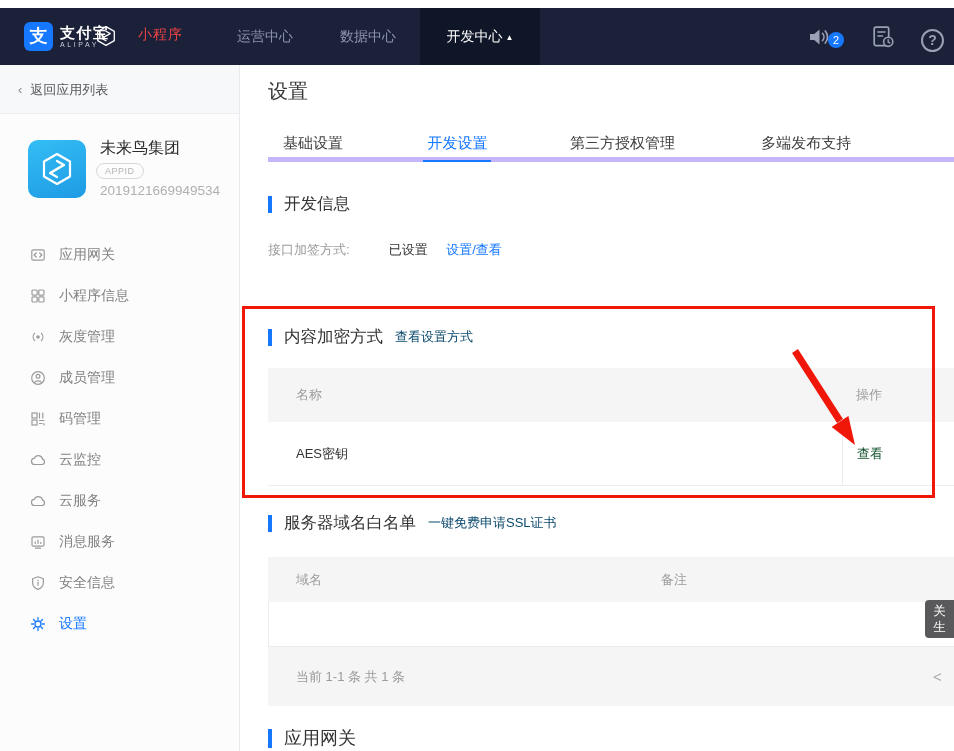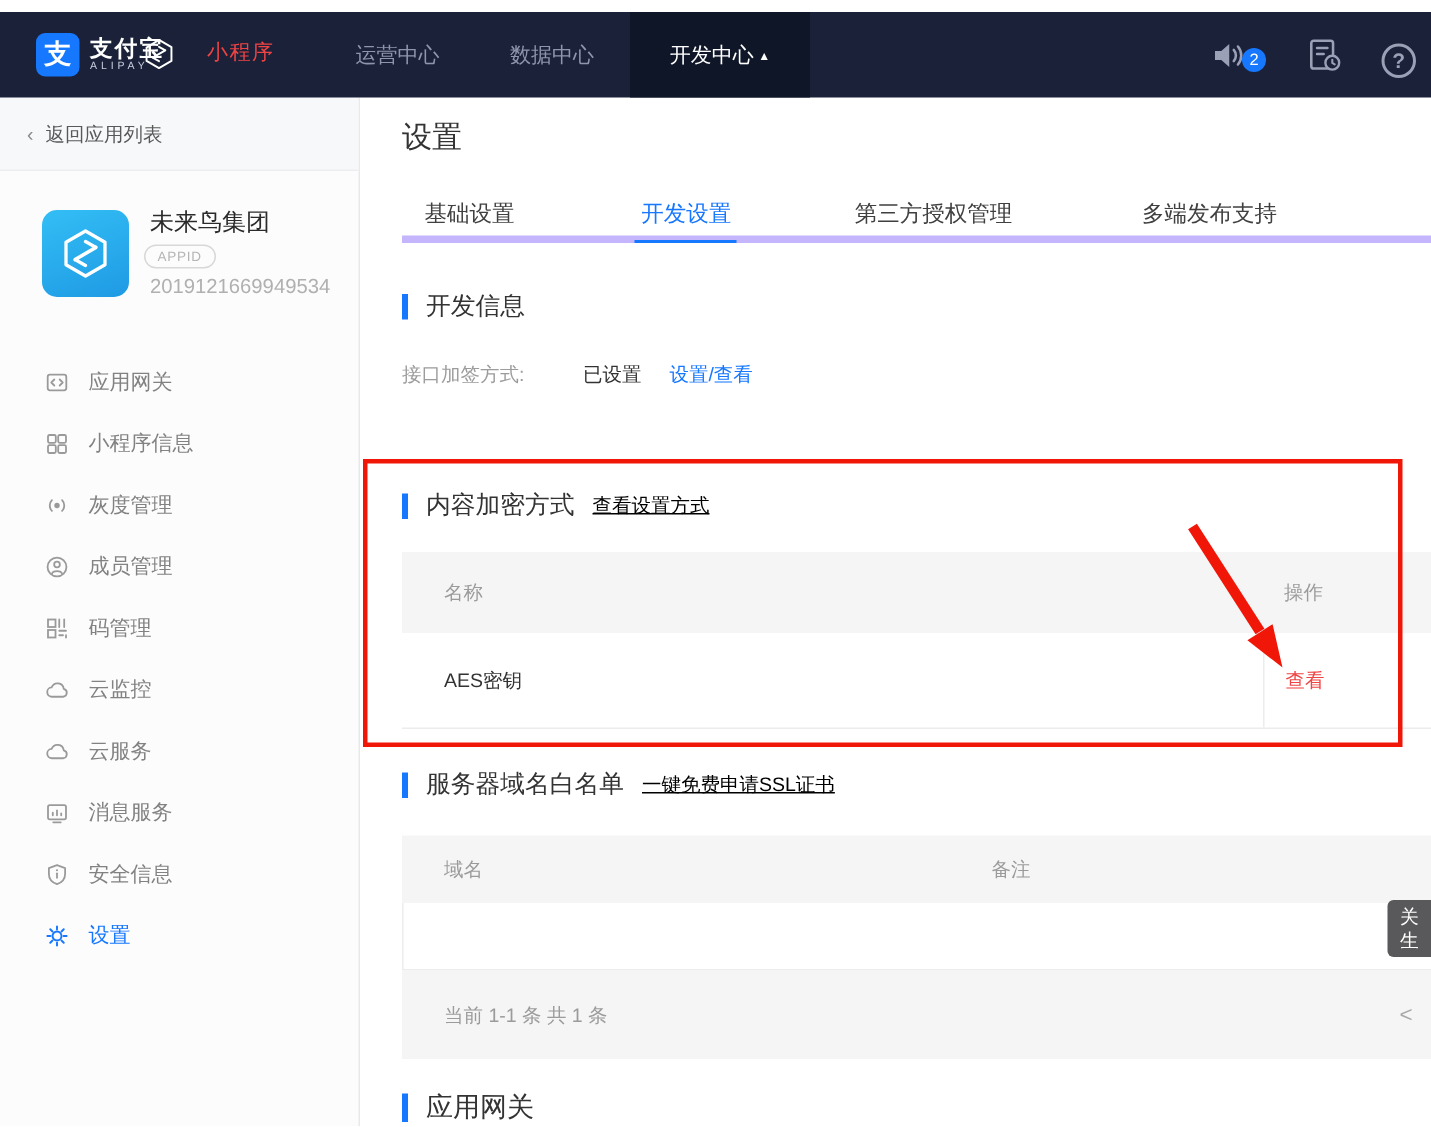--- a/index.html
+++ b/index.html
@@ -44,21 +44,21 @@
   .page-title { position:absolute; left:27px; top:13px; font-size:20px; color:#333; font-weight:500; }
   .tabs { position:absolute; left:27px; top:60px; width:686px; height:37px; border-bottom:5px solid #c4b5fd; white-space:nowrap; }
   .tab { display:inline-block; line-height:35px; height:37px; font-size:15px; color:#404040; cursor:pointer; }
   .tab.t1 { margin-left:15px; margin-right:76px; }
   .tab.t2 { margin-right:74px; }
   .tab.t3 { margin-right:82px; }
   .tab.active { color:#1677ff; border-bottom:2px solid #1677ff; padding:0 4px; }
   .sec-head { position:absolute; left:27px; display:flex; align-items:center; }
   .sec-bar { width:4px; height:17px; background:#1677ff; margin-right:12px; }
   .sec-title { font-size:16.5px; color:#333; font-weight:500; }
-  .sec-link { font-size:13px; color:#000000; margin-left:12px; cursor:pointer;text-decoration:underline; }
+  .sec-link { font-size:13px; color:#0c4a6e; margin-left:12px; cursor:pointer; }
   .info-row { position:absolute; left:27px; font-size:13px; }
   .info-label { display:inline-block; width:117px; color:#9c9c9c; }
   .info-value { color:#333; margin-right:15px; }
   .info-link { color:#1677ff; cursor:pointer; }
 
   .tbl { position:absolute; left:27px; width:820px; font-size:13px; }
   .tbl-head { display:flex; align-items:center; background:#f5f5f6; color:#9b9b9b; }
   .tbl-row { display:flex; align-items:stretch; background:#fff; border-bottom:1px solid #ececee; color:#333; }
   .cell { display:flex; align-items:center; }
   .t1-head,.t1-row { height:54px; }
@@ -67,21 +67,21 @@
   .t1c2 { padding-left:14px; flex:1; }
   .t1-row .t1c2 { border-left:1px solid #ececee; }
   .t2-head { height:45px; }
   .t2-row { height:45px; }
   .t2c1 { width:385px; padding-left:28px; }
   .t2c2 { padding-left:8px; flex:1; }
   .t2-row .t2c2 { border-left:1px solid #ececee; }
   .tbl-foot { position:relative; height:59px; background:#f5f5f6; display:flex; align-items:center; color:#9b9b9b; }
   .foot-sum { padding-left:28px; font-weight:500; }
   .foot-prev { position:absolute; left:665px; top:0; height:59px; line-height:59px; color:#a8a8ab; font-size:15px; cursor:pointer; }
-  .act-link { color:#ef4444; cursor:pointer; }
+  .act-link { color:#14532d; cursor:pointer; }
 
   
   .side-tab { position:absolute; right:0; top:600px; width:29px; height:38px; background:#59595b; border-radius:4px 0 0 4px; color:#fff; font-size:12.5px; line-height:16px; text-align:center; padding-top:3px; z-index:15; cursor:pointer; }
 
   
   .anno-box { position:absolute; left:242px; top:306px; width:693px; height:192px; border:3px solid #f11708; z-index:20; pointer-events:none; }
   .anno-arrow { position:absolute; left:783px; top:341px; z-index:21; pointer-events:none; }
 </style>
 </head>
 <body>

